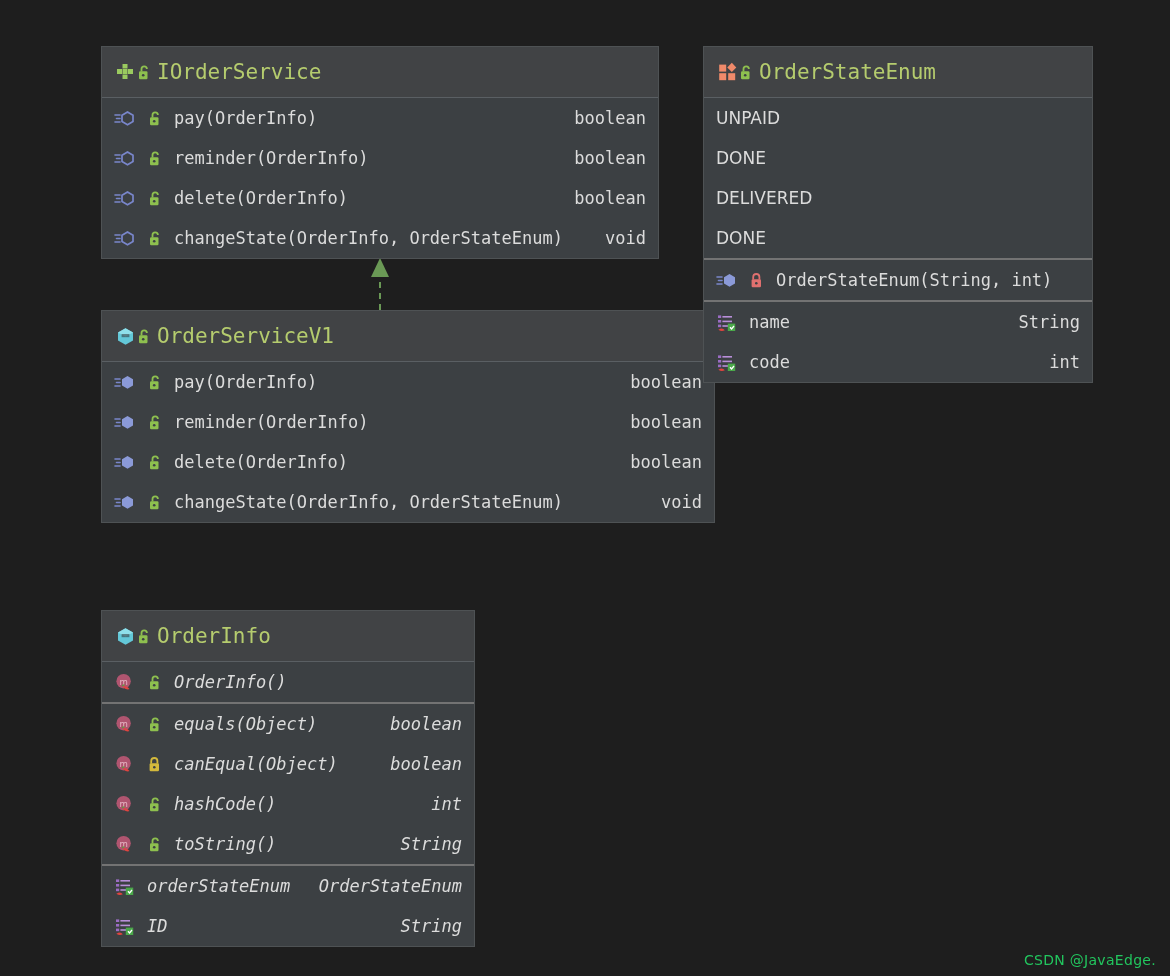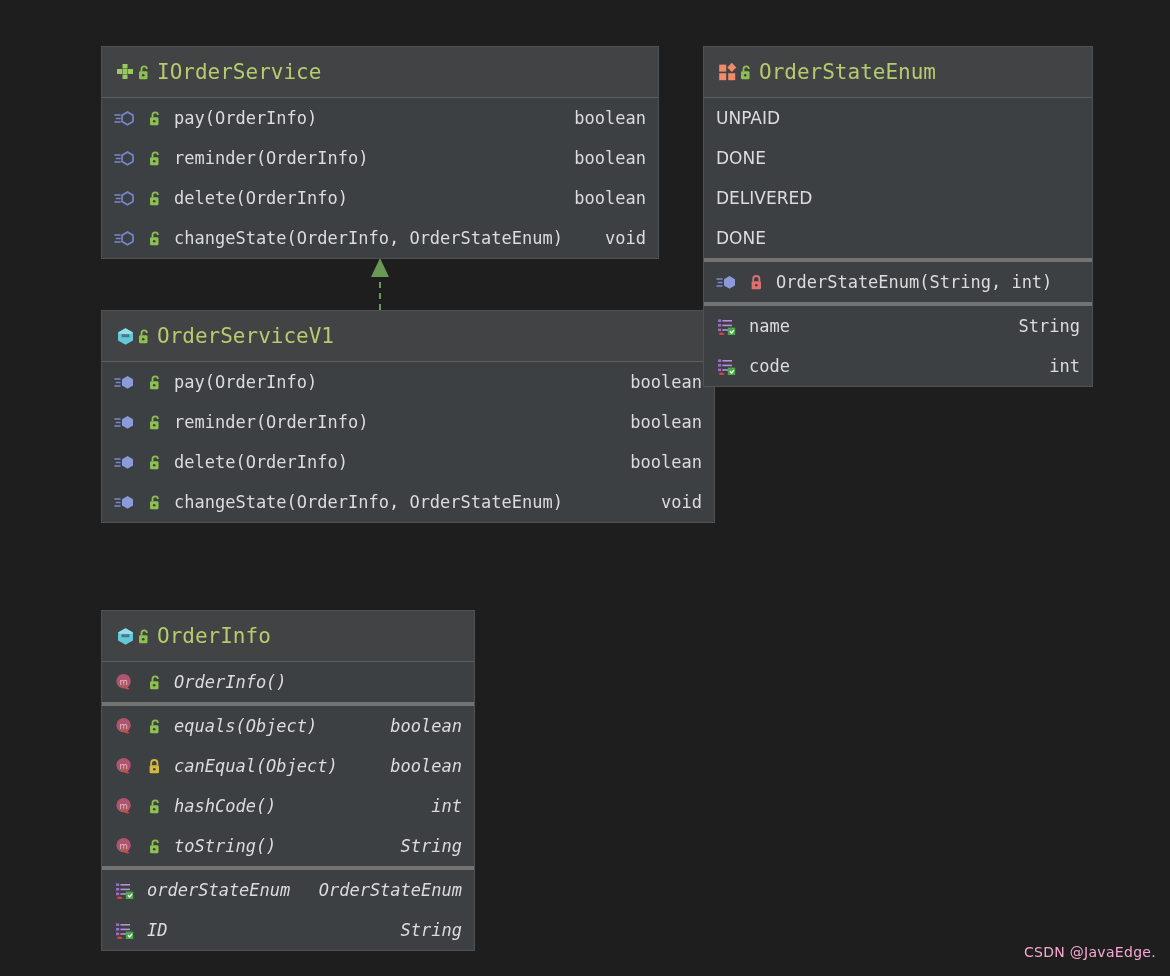--- a/index.html
+++ b/index.html
@@ -27,21 +27,21 @@
     display: flex;
     align-items: center;
     height: 50px;
     padding: 0 12px;
     box-sizing: border-box;
   }
   .panel-section {
     padding: 0;
   }
   .panel-section + .panel-section {
-    border-top: 4px solid #737373;
+    border-top: 2px solid #737373;
   }
   .panel-header + .panel-section {
     border-top: 1px solid #5a5f63;
   }
 
   .row {
     display: flex;
     align-items: center;
     height: 40px;
     padding: 0 12px;
@@ -99,22 +99,22 @@
     position: absolute;
     left: 0; top: 0;
     width: 1170px; height: 976px;
     pointer-events: none;
   }
 
   
   .watermark {
     position: absolute;
     right: 14px;
-    bottom: 16px;
-    color: #f9a8d4;
+    bottom: 8px;
+    color: #22c55e;
     font-size: 14px;
     font-family: "DejaVu Sans", "Liberation Sans", sans-serif;
     letter-spacing: 0.3px;
   }
 </style>
 </head>
 <body>
 
 <svg class="arrow-layer" viewBox="0 0 1170 976">
   <g>

